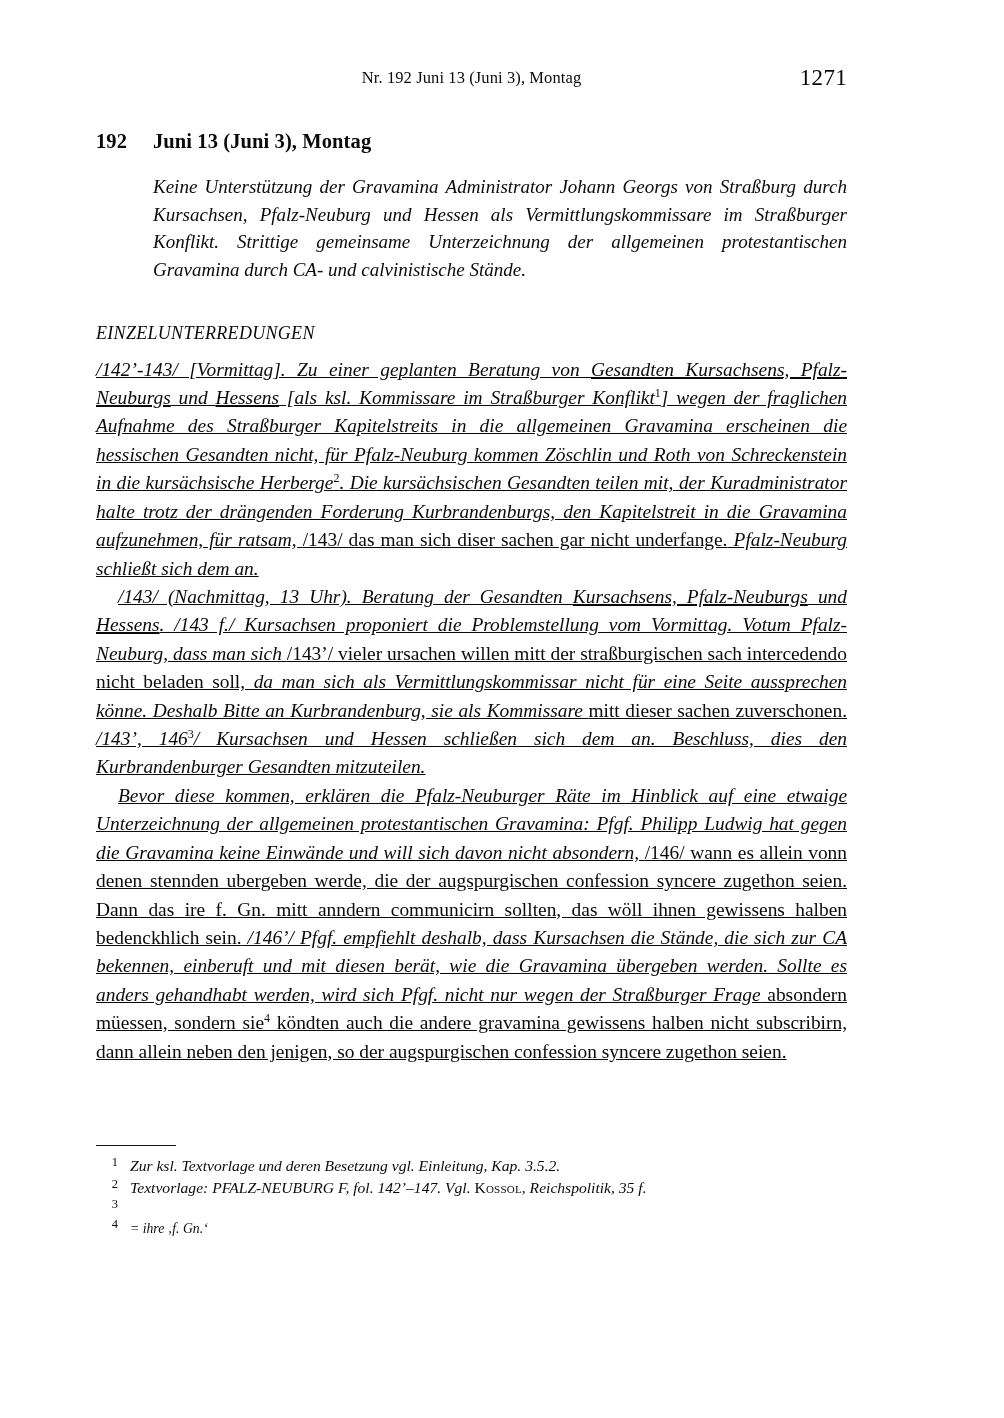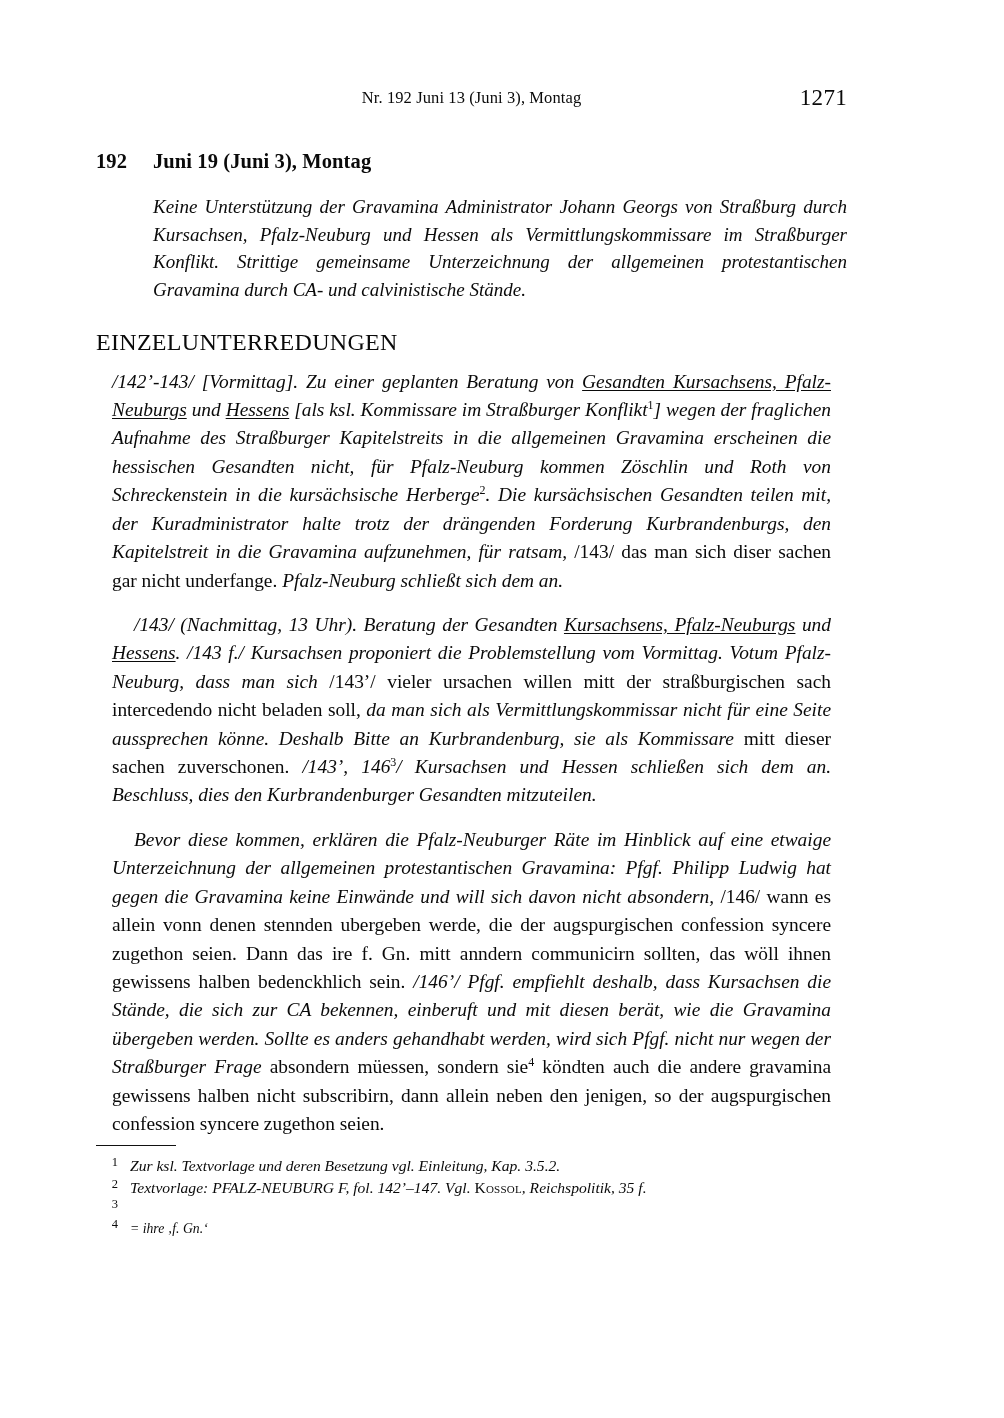--- a/index.html
+++ b/index.html
@@ -17,21 +17,21 @@
   .page {
     position: relative;
     width: 1004px;
     height: 1418px;
     box-sizing: border-box;
     overflow: hidden;
   }
   .content {
     position: absolute;
     left: 96px;
-    top: 88px;
+    top: 68px;
     width: 751px;
   }
 
   
   .running-head {
     display: flex;
     align-items: baseline;
     justify-content: center;
     position: relative;
     height: 26px;
@@ -69,33 +69,35 @@
     font-style: italic;
     font-size: 19px;
     line-height: 1.455;
     text-align: justify;
     text-justify: inter-word;
     hyphens: manual;
   }
 
   
   .subhead {
-    margin-top: 25px;
-    font-size: 24px;
+    margin-top: 39px;
+    font-style: italic;
+    font-size: 18px;
     letter-spacing: 0.3px;
   }
 
   
   .body-par {
     font-size: 19.4px;
     line-height: 1.465;
     text-align: justify;
     text-justify: inter-word;
-    margin: 16px;
+    margin: 0;
     hyphens: manual;
+    text-decoration: underline;
   }
   .body-par.first { margin-top: 12px; }
   .body-par.indent { text-indent: 22px; }
 
   
   .it { font-style: italic; }
   .ro { font-style: normal; }
   .ul { text-decoration: underline; text-underline-offset: 2px; }
 
   sup.fn {
@@ -152,21 +154,21 @@
 
   <div class="content">
 
     <div class="running-head">
       <span class="rh-title">Nr. 192 Juni 13 (Juni 3), Montag</span>
       <span class="rh-folio">1271</span>
     </div>
 
     <h1 class="doc-title">
       <span class="num">192</span>
-      <span class="ttl">Juni 19 (Juni 3), Montag</span>
+      <span class="ttl">Juni 13 (Juni 3), Montag</span>
     </h1>
 
     <div class="abstract">Keine Unterstützung der Gravamina Administrator Johann Georgs von Straßburg durch Kursachsen, Pfalz-Neuburg und Hessen als Vermittlungskommissare im Straßburger Konflikt. Strittige gemeinsame Unterzeichnung der allgemeinen protestantischen Gravamina durch CA- und calvinistische Stände.</div>
 
     <div class="subhead">EINZELUNTERREDUNGEN</div>
 
     <p class="body-par first">
       <span class="it">/142’-143/ [Vormittag]. Zu einer geplanten Beratung von </span><span class="it ul">Gesandten Kursachsens, Pfalz-Neuburgs</span><span class="it"> und </span><span class="it ul">Hessens</span><span class="it"> [als ksl. Kommissare im Straßburger Konflikt</span><sup class="fn">1</sup><span class="it">] wegen der fraglichen Aufnahme des Straßburger Kapitelstreits in die allgemeinen Gravamina erscheinen die hessischen Gesandten nicht, für Pfalz-Neuburg kommen Zöschlin und Roth von Schreckenstein in die kursächsische Herberge</span><sup class="fn">2</sup><span class="it">. Die kursächsischen Gesandten teilen mit, der Kuradministrator halte trotz der drängenden Forderung Kurbrandenburgs, den Kapitelstreit in die Gravamina aufzunehmen, für ratsam, </span><span class="ro">/143/ das man sich diser sachen gar nicht underfange.</span><span class="it"> Pfalz-Neuburg schließt sich dem an.</span>
     </p>
 

